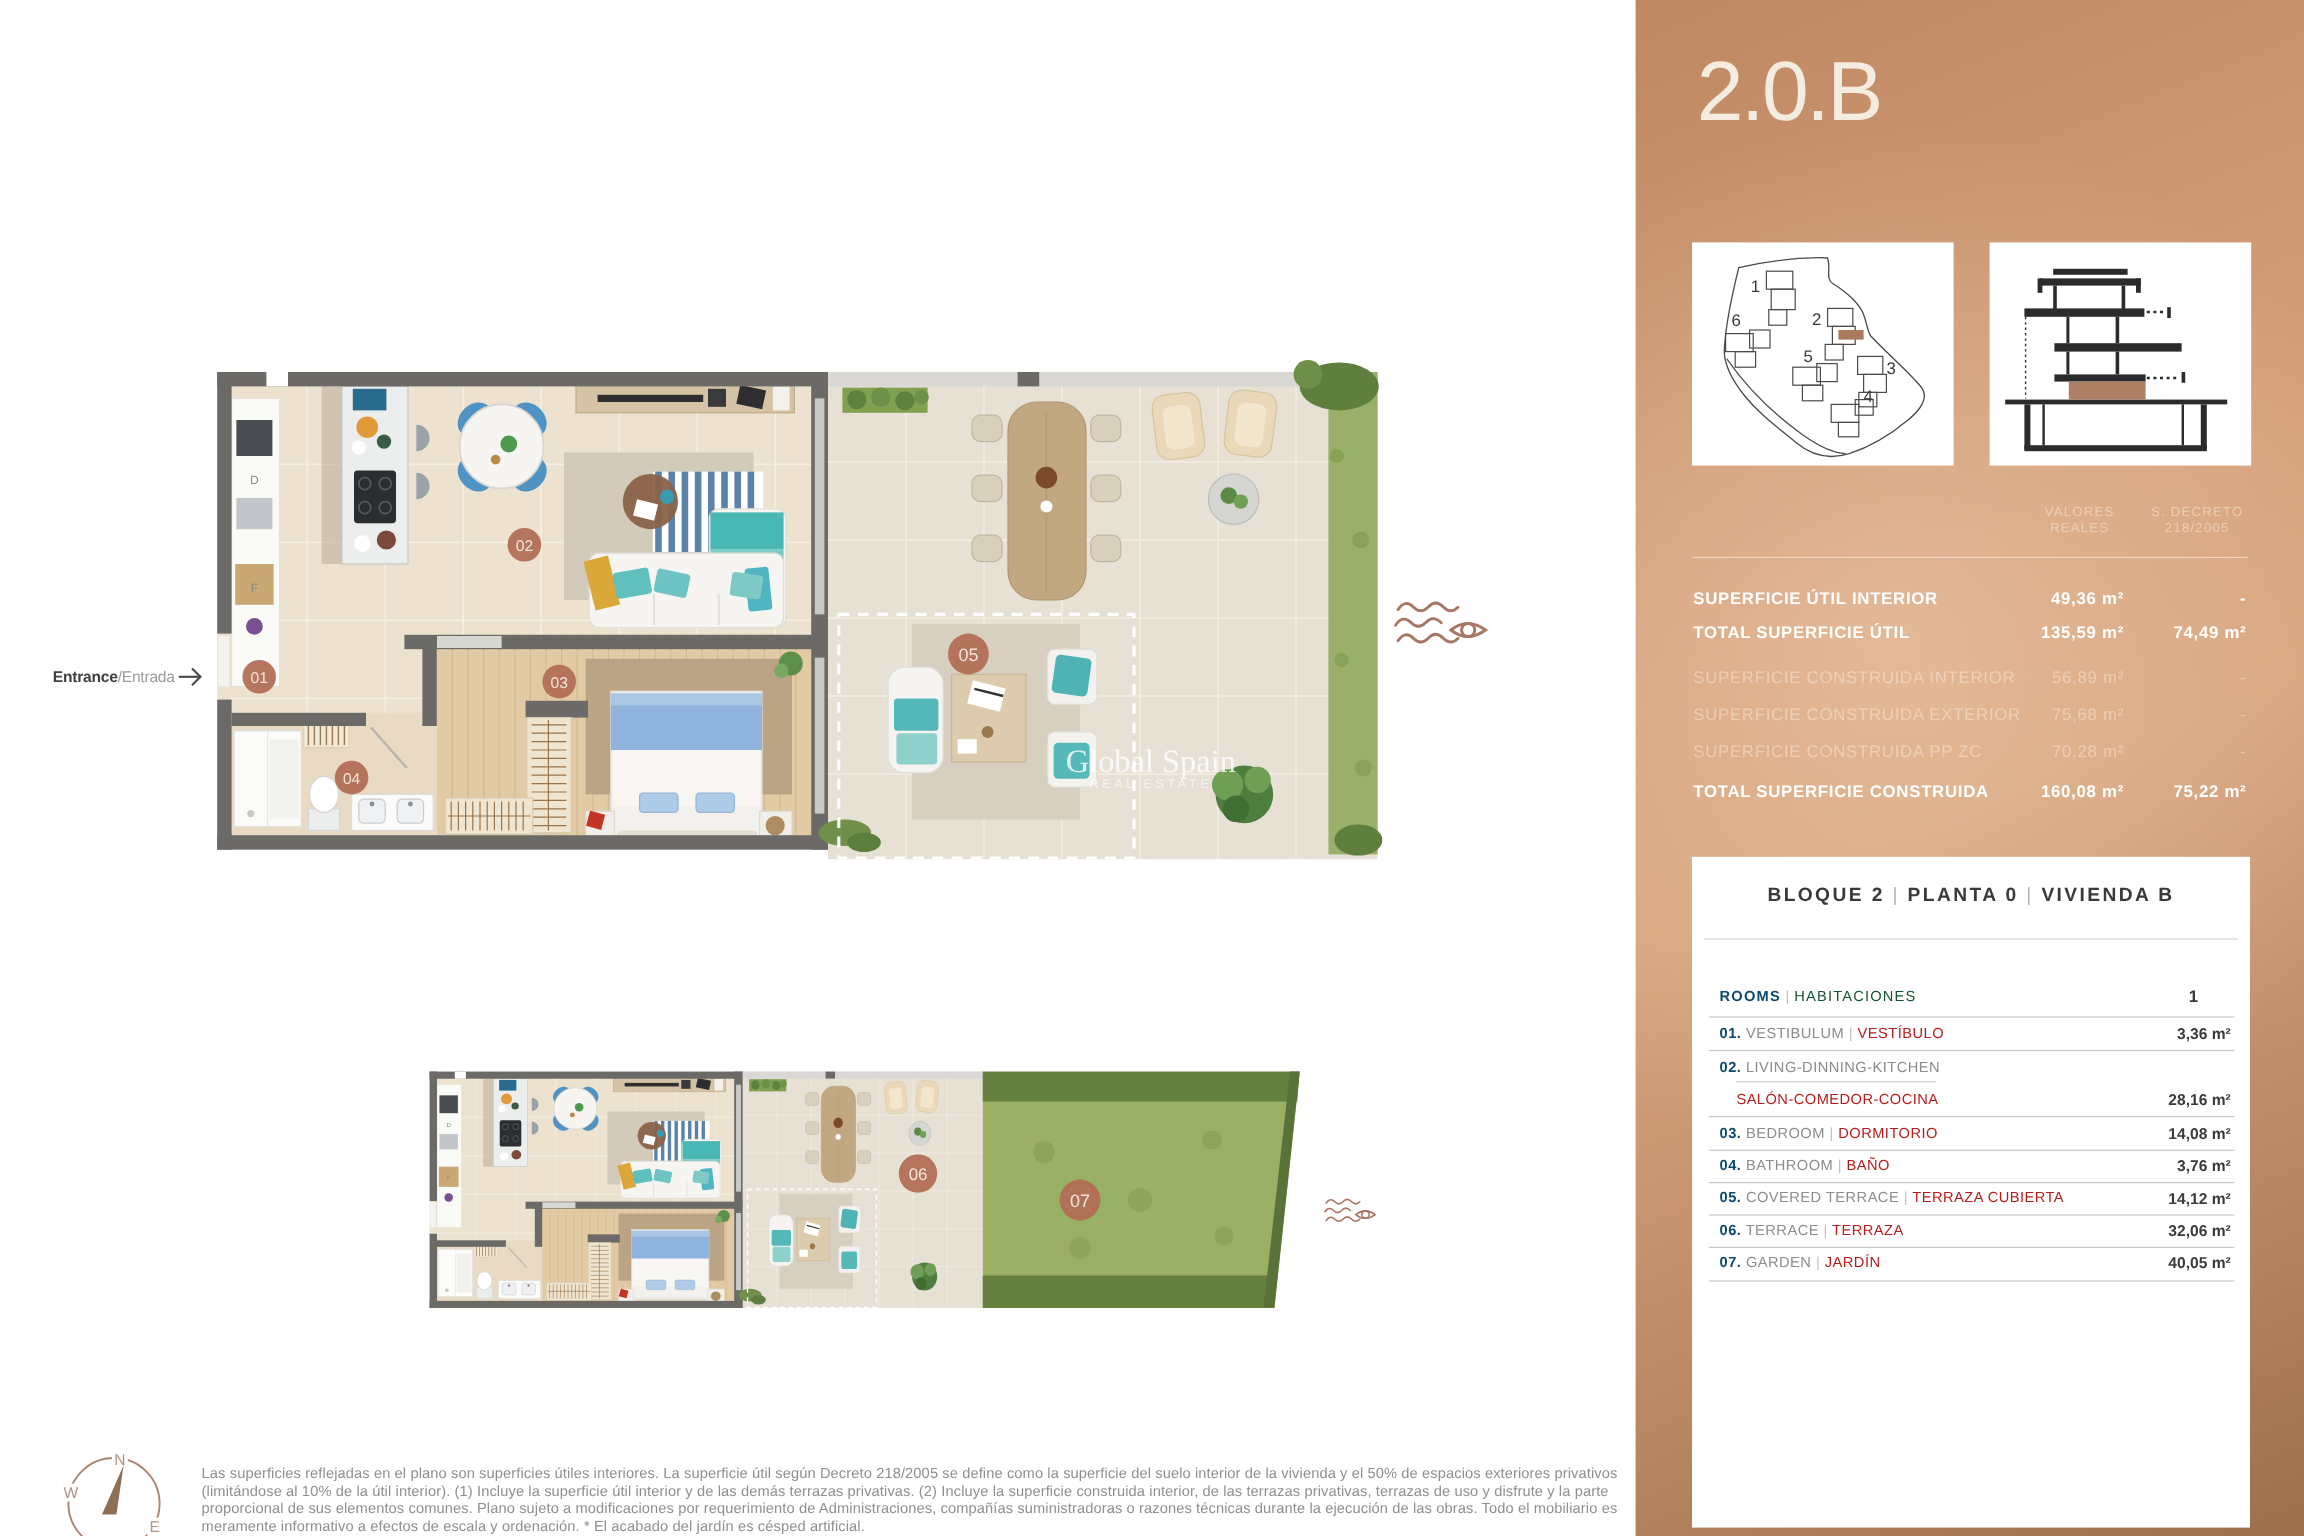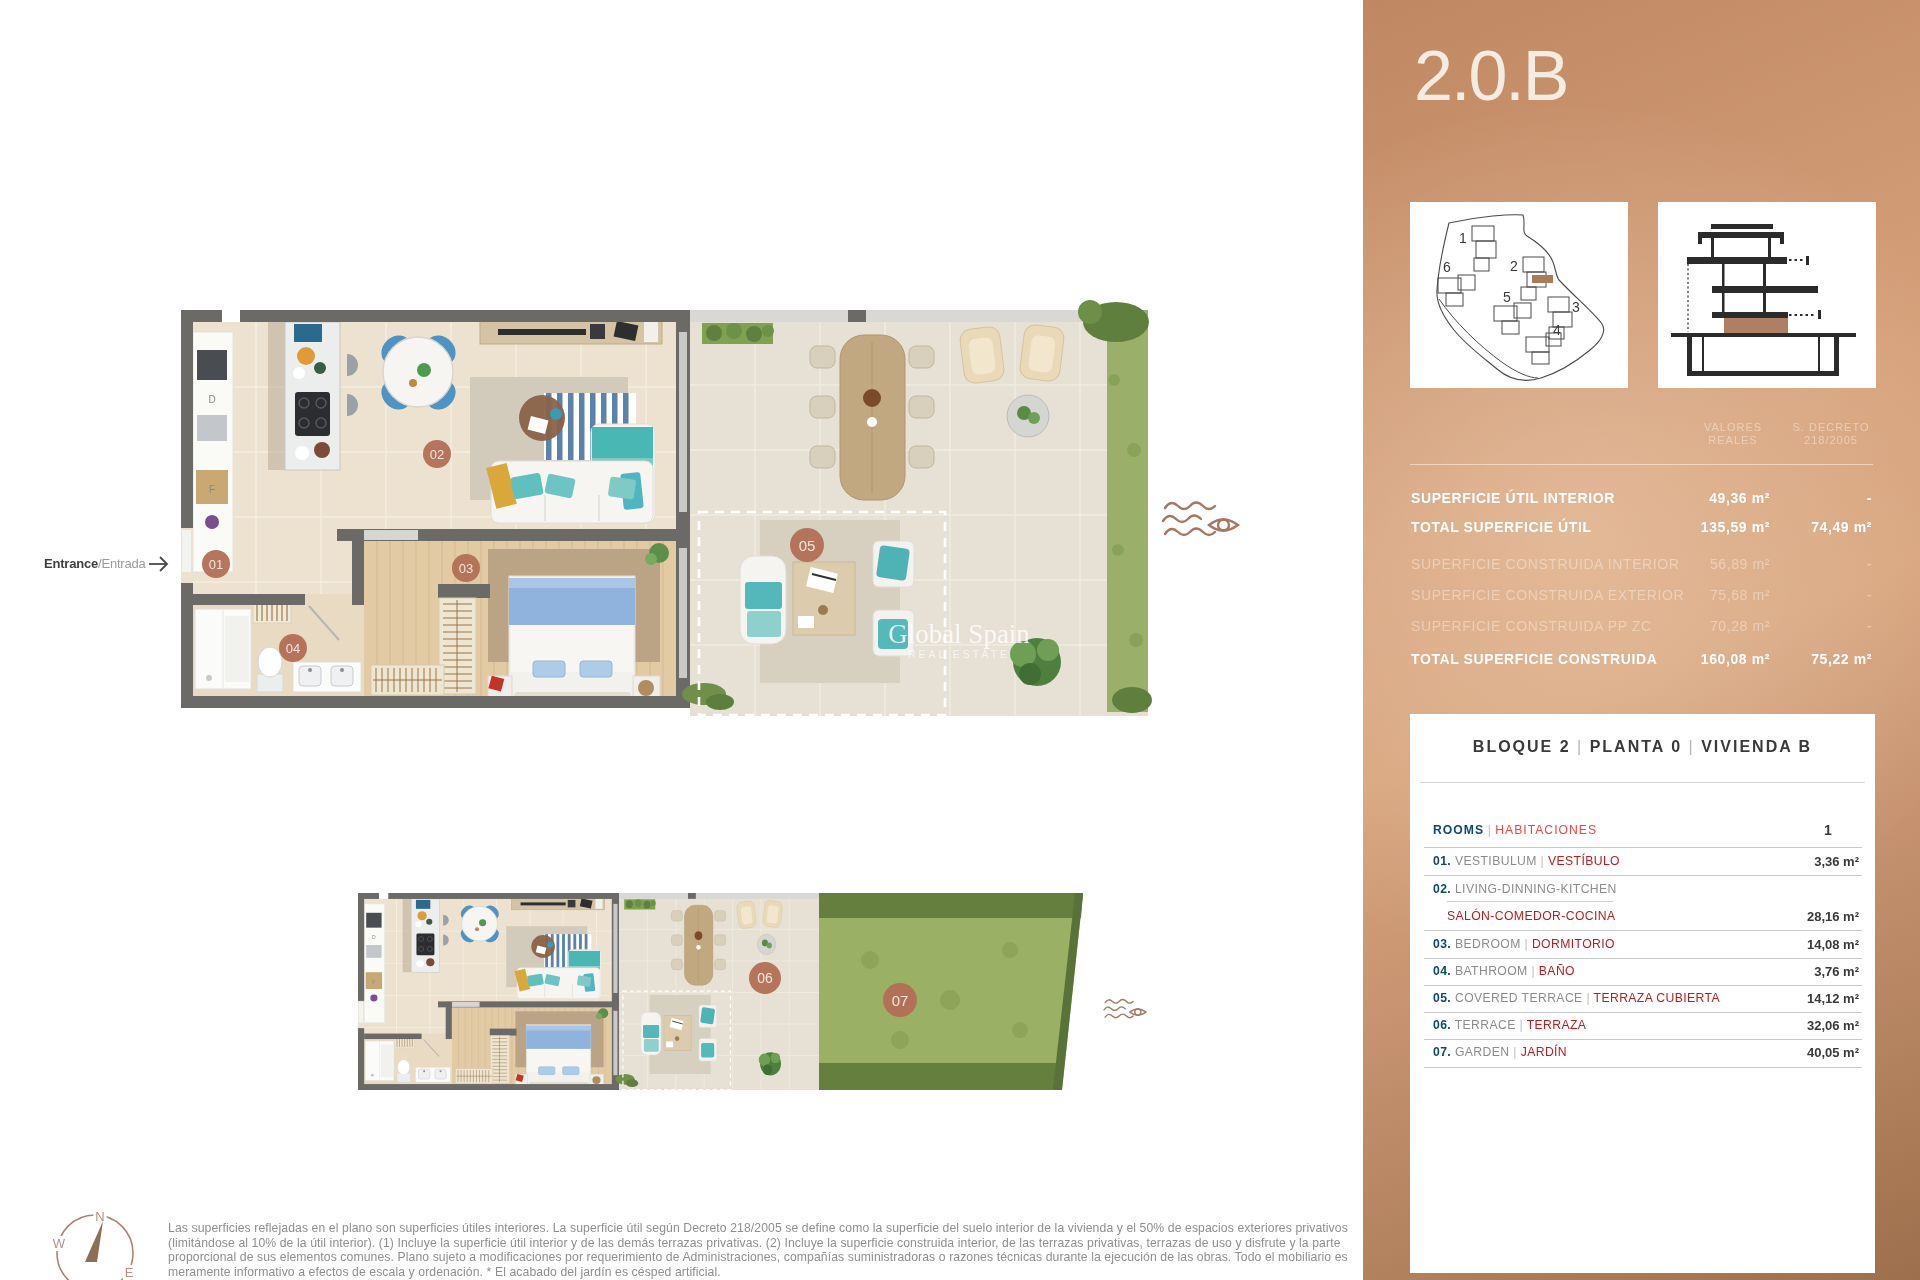--- a/index.html
+++ b/index.html
@@ -584,21 +584,21 @@
         <span class="v1">160,08 m²</span>
         <span class="v2">75,22 m²</span>
       </div>
 
   <div id="card">
 
     <div class="abs" style="left:0;top:24px;width:465px;text-align:center;font-size:16px;font-weight:bold;letter-spacing:2px;color:#3a3a3a;white-space:nowrap">BLOQUE 2 <span style="color:#b5b5b5;font-weight:normal"> | </span> PLANTA 0 <span style="color:#b5b5b5;font-weight:normal"> | </span> VIVIENDA B</div>
 
     <div class="abs" style="left:10px;top:68px;width:445px;height:1px;background:#d5d5d5"></div>
 
-    <div class="rrow" style="top:109px"><span class="rnum" style="letter-spacing:1px">ROOMS</span> <span class="rsep">|</span> <span style="color:#ef4444;letter-spacing:1px">HABITACIONES</span></div>
+    <div class="rrow" style="top:109px"><span class="rnum" style="letter-spacing:1px">ROOMS</span> <span class="rsep">|</span> <span style="color:#14532d;letter-spacing:1px">HABITACIONES</span></div>
     <div class="abs" style="left:414px;top:108px;font-size:14px;font-weight:bold;color:#3a3a3a">1</div>
     <div class="rline" style="top:133px"></div>
 
     <div class="rrow" style="top:140px"><span class="rnum">01.</span> VESTIBULUM <span class="rsep">|</span> <span class="rsec">VESTÍBULO</span></div>
     <div class="rval" style="top:140px">3,36 m²</div>
     <div class="rline" style="top:161px"></div>
 
     <div class="rrow" style="top:168px"><span class="rnum">02.</span> LIVING-DINNING-KITCHEN</div>
     <div class="abs" style="left:37px;top:187px;width:166px;height:1px;background:#cfcfcf"></div>
     <div class="rrow" style="top:195px;left:37px"><span class="rsec">SALÓN-COMEDOR-COCINA</span></div>

